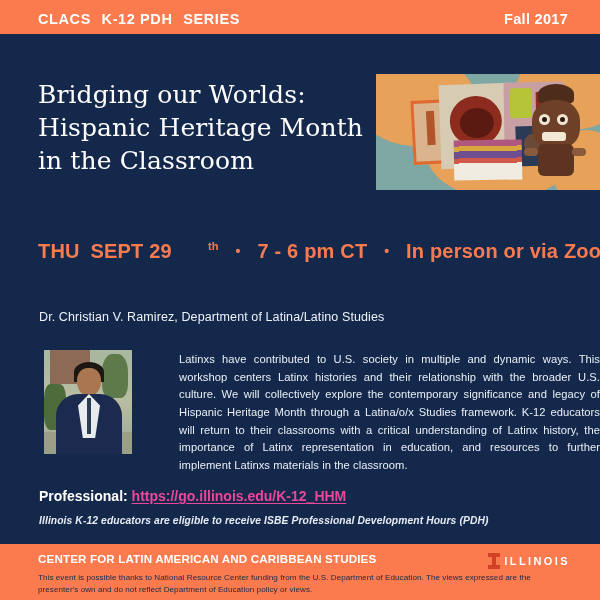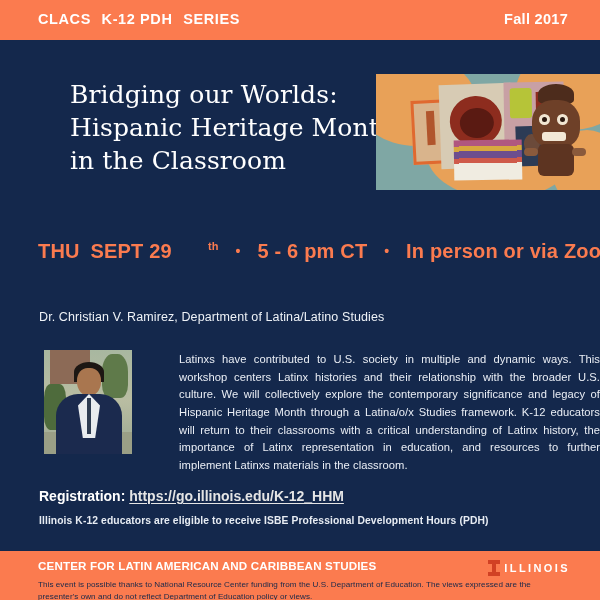--- a/index.html
+++ b/index.html
@@ -14,21 +14,21 @@
     background: #14284c;
     overflow: hidden;
     font-family: "Liberation Sans", sans-serif;
   }
 
   
   .top-band {
     position: absolute;
     top: 0; left: 0;
     width: 600px;
-    height: 40px;
+    height: 34px;
     background: #fb7b4f;
     box-sizing: border-box;
   }
   .top-band .series {
     position: absolute;
     left: 38px;
     top: 11px;
     color: #ffffff;
     font-size: 14.5px;
     font-weight: bold;
@@ -52,21 +52,21 @@
     left: 38px;
     top: 78px;
     width: 330px;
     color: #ffffff;
     font-family: "DejaVu Serif", "Liberation Serif", serif;
     font-size: 25px;
     line-height: 1.32;
     font-weight: normal;
     letter-spacing: 0.1px;
   }
-  .title .tline { display: block; white-space: nowrap; margin-left: 32px; }
+  .title .tline { display: block; white-space: nowrap; }
 
   
   .collage {
     position: absolute;
     left: 376px;
     top: 74px;
     width: 224px;
     height: 116px;
     background: #7fa7a4;
     overflow: hidden;
@@ -204,42 +204,43 @@
   .registration {
     position: absolute;
     left: 39px;
     top: 488px;
     font-size: 14px;
     font-weight: bold;
     color: #ffffff;
     white-space: nowrap;
   }
   .registration a {
-    color: #e5e5e5;
+    color: #ec4899;
     text-decoration: underline;
     text-underline-offset: 2px;
   }
   .pdh-note {
     position: absolute;
     left: 39px;
     top: 515px;
     color: #e7ecf3;
     font-size: 10.3px;
+    font-style: italic;
     font-weight: bold;
     letter-spacing: 0.1px;
     white-space: nowrap;
   }
 
   
   .footer {
     position: absolute;
     left: 0;
     bottom: 0;
     width: 600px;
-    height: 49px;
+    height: 56px;
     background: #fb7b4f;
     margin-top: 8px;
   }
   .footer .unit {
     position: absolute;
     left: 38px;
     top: 8px;
     color: #ffffff;
     font-size: 11.6px;
     font-weight: bold;
@@ -314,21 +315,21 @@
       <div class="body"></div>
       <div class="arm l"></div>
       <div class="arm r"></div>
     </div>
   </div>
 
   <div class="dateline">
     <span>THU</span><span class="gap"></span>
     <span>SEPT 29</span><sup>th</sup>
     <span class="dot">•</span>
-    <span>5 - 6 pm CT</span>
+    <span>7 - 6 pm CT</span>
     <span class="dot">•</span>
     <span>In person or via Zoom</span>
   </div>
 
   <div class="speaker">Dr. Christian V. Ramirez, Department of Latina/Latino Studies</div>
 
   <div class="headshot">
     <div class="bldg"></div>
     <div class="tree"></div>
     <div class="bush"></div>
@@ -336,21 +337,21 @@
     <div class="hair"></div>
     <div class="face"></div>
     <div class="torso"></div>
     <div class="shirt"></div>
     <div class="tiecol"></div>
   </div>
 
   <div class="body-copy">Latinxs have contributed to U.S. society in multiple and dynamic ways. This workshop centers Latinx histories and their relationship with the broader U.S. culture. We will collectively explore the contemporary significance and legacy of Hispanic Heritage Month through a Latina/o/x Studies framework. K-12 educators will return to their classrooms with a critical understanding of Latinx history, the importance of Latinx representation in education, and resources to further implement Latinxs materials in the classroom.</div>
 
   <div class="registration">
-    <span>Registration:</span>
+    <span>Professional:</span>
     <a href="#">https://go.illinois.edu/K-12_HHM</a>
   </div>
   <div class="pdh-note">Illinois K-12 educators are eligible to receive ISBE Professional Development Hours (PDH)</div>
 
   <div class="footer">
     <div class="unit">CENTER FOR LATIN AMERICAN AND CARIBBEAN STUDIES</div>
     <div class="disclaimer">This event is possible thanks to National Resource Center funding from the U.S. Department of Education. The views expressed are the presenter's own and do not reflect Department of Education policy or views.</div>
     <div class="ilogo">
       <span class="blocki"></span>
       <span class="iword">ILLINOIS</span>

